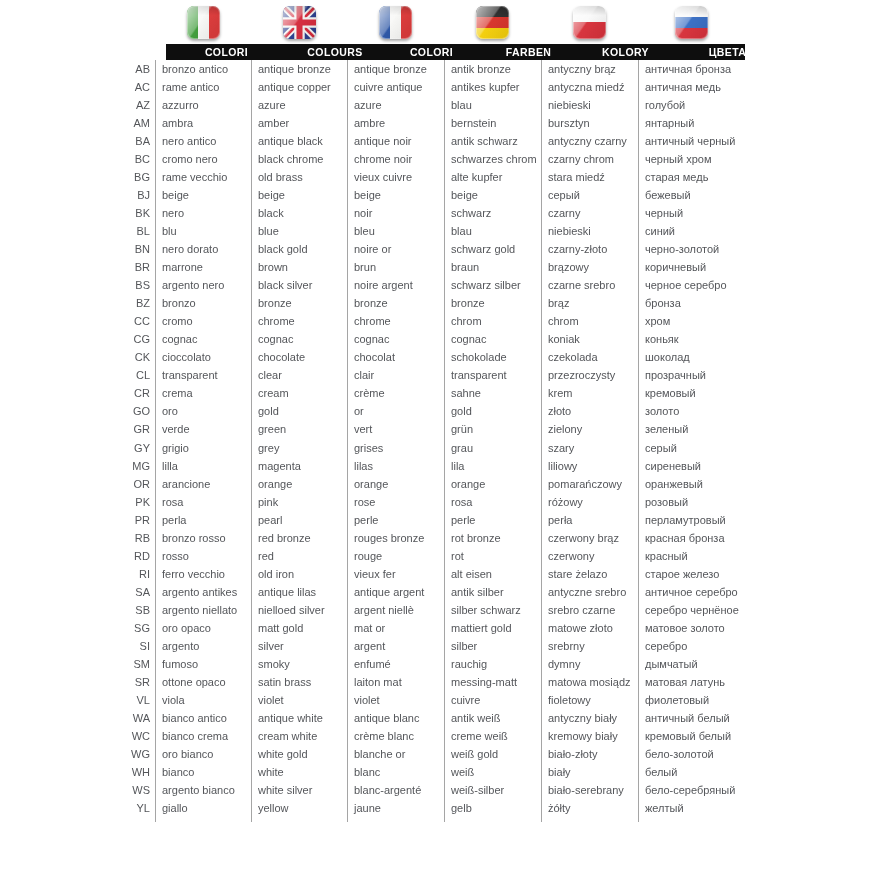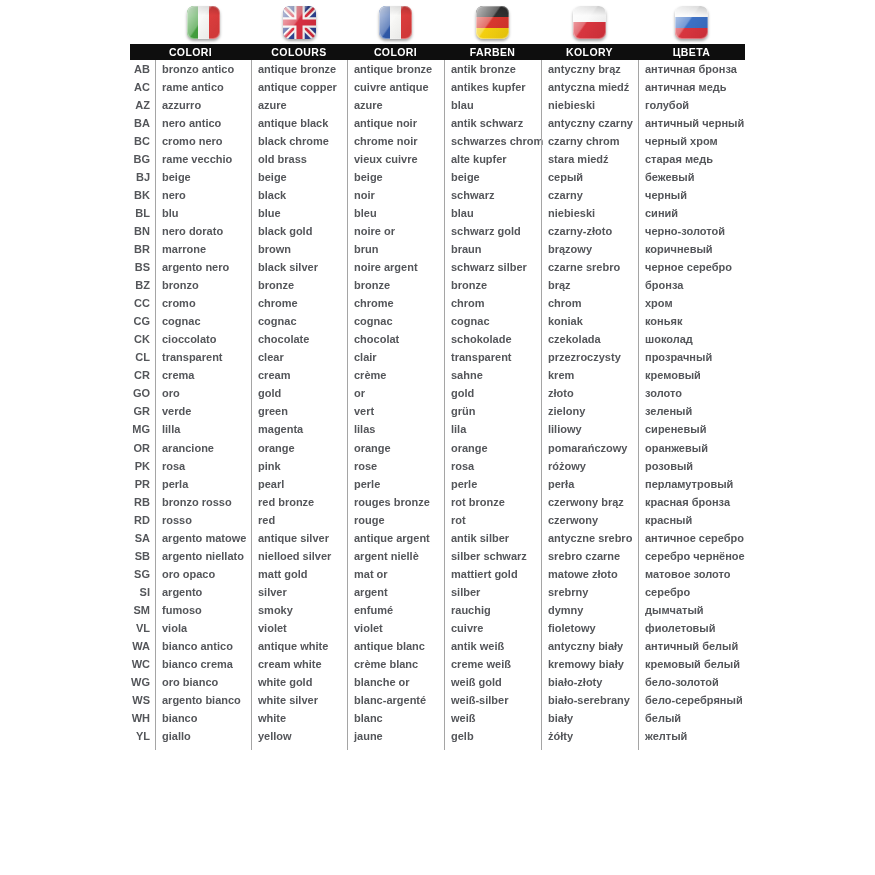--- a/index.html
+++ b/index.html
@@ -20,28 +20,28 @@
                    linear-gradient(rgba(0,0,0,.18), rgba(0,0,0,0) 28%);}
   .flag svg{position:absolute;inset:0;width:100%;height:100%;}
   .flag-it{background:linear-gradient(90deg,#3f9c3a 0 33.4%,#f6f6f4 33.4% 66.6%,#dd3b3b 66.6% 100%);}
   .flag-fr{background:linear-gradient(90deg,#2c56a5 0 33.4%,#f6f6f4 33.4% 66.6%,#dd3b3b 66.6% 100%);}
   .flag-de{background:linear-gradient(#2e2e2e 0 33.4%,#d8342c 33.4% 66.6%,#f4cf0c 66.6% 100%);}
   .flag-pl{background:linear-gradient(#f8f8f8 0 50%,#d8323c 50% 100%);}
   .flag-ru{background:linear-gradient(#f8f8f8 0 33.4%,#3a6fc4 33.4% 66.6%,#d8323c 66.6% 100%);}
 
   
   .hdr{display:grid;grid-template-columns:121px 96px 97px 97px 97px 107px;
-       background:#0e0e0e;height:16px;align-items:center;}
+       background:#0e0e0e;height:16px;align-items:center;margin-left:36px;}
   .hcell{color:#ffffff;font-size:10.5px;font-weight:bold;text-align:center;
          letter-spacing:.4px;line-height:16px;white-space:nowrap;}
 
   
   .tbody{}
   .row{display:grid;grid-template-columns:25px 96px 96px 97px 97px 97px 107px;
-       height:18.05px;align-items:center;font-weight:bold;}
+       height:18.05px;align-items:center;}
   .cell{font-size:11px;color:#54565a;white-space:nowrap;line-height:1;}
   .cell.code{text-align:right;padding-right:5px;}
   .cell.lang{border-left:1px solid #a5a5a5;padding-left:6px;height:100%;
              display:flex;align-items:center;box-sizing:border-box;}
   .row.stub{height:4px;}
   .row.stub .cell.lang{padding:0;}
 </style>
 </head>
 <body>
 
@@ -112,20 +112,29 @@
         <div class="row">
           <div class="cell code">AZ</div>
           <div class="cell lang">azzurro</div>
           <div class="cell lang">azure</div>
           <div class="cell lang">azure</div>
           <div class="cell lang">blau</div>
           <div class="cell lang">niebieski</div>
           <div class="cell lang">голубой</div>
         </div>
 
+        <div class="row">
+          <div class="cell code">AM</div>
+          <div class="cell lang">ambra</div>
+          <div class="cell lang">amber</div>
+          <div class="cell lang">ambre</div>
+          <div class="cell lang">bernstein</div>
+          <div class="cell lang">bursztyn</div>
+          <div class="cell lang">янтарный</div>
+        </div>
 
         <div class="row">
           <div class="cell code">BA</div>
           <div class="cell lang">nero antico</div>
           <div class="cell lang">antique black</div>
           <div class="cell lang">antique noir</div>
           <div class="cell lang">antik schwarz</div>
           <div class="cell lang">antyczny czarny</div>
           <div class="cell lang">античный черный</div>
         </div>
@@ -284,20 +293,29 @@
         <div class="row">
           <div class="cell code">GR</div>
           <div class="cell lang">verde</div>
           <div class="cell lang">green</div>
           <div class="cell lang">vert</div>
           <div class="cell lang">grün</div>
           <div class="cell lang">zielony</div>
           <div class="cell lang">зеленый</div>
         </div>
 
+        <div class="row">
+          <div class="cell code">GY</div>
+          <div class="cell lang">grigio</div>
+          <div class="cell lang">grey</div>
+          <div class="cell lang">grises</div>
+          <div class="cell lang">grau</div>
+          <div class="cell lang">szary</div>
+          <div class="cell lang">серый</div>
+        </div>
 
         <div class="row">
           <div class="cell code">MG</div>
           <div class="cell lang">lilla</div>
           <div class="cell lang">magenta</div>
           <div class="cell lang">lilas</div>
           <div class="cell lang">lila</div>
           <div class="cell lang">liliowy</div>
           <div class="cell lang">сиреневый</div>
         </div>
@@ -346,25 +364,34 @@
         <div class="row">
           <div class="cell code">RD</div>
           <div class="cell lang">rosso</div>
           <div class="cell lang">red</div>
           <div class="cell lang">rouge</div>
           <div class="cell lang">rot</div>
           <div class="cell lang">czerwony</div>
           <div class="cell lang">красный</div>
         </div>
 
+        <div class="row">
+          <div class="cell code">RI</div>
+          <div class="cell lang">ferro vecchio</div>
+          <div class="cell lang">old iron</div>
+          <div class="cell lang">vieux fer</div>
+          <div class="cell lang">alt eisen</div>
+          <div class="cell lang">stare żelazo</div>
+          <div class="cell lang">старое железо</div>
+        </div>
 
         <div class="row">
           <div class="cell code">SA</div>
-          <div class="cell lang">argento matowe</div>
-          <div class="cell lang">antique silver</div>
+          <div class="cell lang">argento antikes</div>
+          <div class="cell lang">antique lilas</div>
           <div class="cell lang">antique argent</div>
           <div class="cell lang">antik silber</div>
           <div class="cell lang">antyczne srebro</div>
           <div class="cell lang">античное серебро</div>
         </div>
 
         <div class="row">
           <div class="cell code">SB</div>
           <div class="cell lang">argento niellato</div>
           <div class="cell lang">nielloed silver</div>
@@ -397,20 +424,29 @@
         <div class="row">
           <div class="cell code">SM</div>
           <div class="cell lang">fumoso</div>
           <div class="cell lang">smoky</div>
           <div class="cell lang">enfumé</div>
           <div class="cell lang">rauchig</div>
           <div class="cell lang">dymny</div>
           <div class="cell lang">дымчатый</div>
         </div>
 
+        <div class="row">
+          <div class="cell code">SR</div>
+          <div class="cell lang">ottone opaco</div>
+          <div class="cell lang">satin brass</div>
+          <div class="cell lang">laiton mat</div>
+          <div class="cell lang">messing-matt</div>
+          <div class="cell lang">matowa mosiądz</div>
+          <div class="cell lang">матовая латунь</div>
+        </div>
 
 
         <div class="row">
           <div class="cell code">VL</div>
           <div class="cell lang">viola</div>
           <div class="cell lang">violet</div>
           <div class="cell lang">violet</div>
           <div class="cell lang">cuivre</div>
           <div class="cell lang">fioletowy</div>
           <div class="cell lang">фиолетовый</div>
@@ -440,37 +476,37 @@
           <div class="cell code">WG</div>
           <div class="cell lang">oro bianco</div>
           <div class="cell lang">white gold</div>
           <div class="cell lang">blanche or</div>
           <div class="cell lang">weiß gold</div>
           <div class="cell lang">biało-złoty</div>
           <div class="cell lang">бело-золотой</div>
         </div>
 
         <div class="row">
+          <div class="cell code">WH</div>
+          <div class="cell lang">bianco</div>
+          <div class="cell lang">white</div>
+          <div class="cell lang">blanc</div>
+          <div class="cell lang">weiß</div>
+          <div class="cell lang">biały</div>
+          <div class="cell lang">белый</div>
+        </div>
+
+        <div class="row">
           <div class="cell code">WS</div>
           <div class="cell lang">argento bianco</div>
           <div class="cell lang">white silver</div>
           <div class="cell lang">blanc-argenté</div>
           <div class="cell lang">weiß-silber</div>
           <div class="cell lang">biało-serebrany</div>
           <div class="cell lang">бело-серебряный</div>
-        </div>
-
-        <div class="row">
-          <div class="cell code">WH</div>
-          <div class="cell lang">bianco</div>
-          <div class="cell lang">white</div>
-          <div class="cell lang">blanc</div>
-          <div class="cell lang">weiß</div>
-          <div class="cell lang">biały</div>
-          <div class="cell lang">белый</div>
         </div>
 
         <div class="row">
           <div class="cell code">YL</div>
           <div class="cell lang">giallo</div>
           <div class="cell lang">yellow</div>
           <div class="cell lang">jaune</div>
           <div class="cell lang">gelb</div>
           <div class="cell lang">żółty</div>
           <div class="cell lang">желтый</div>

